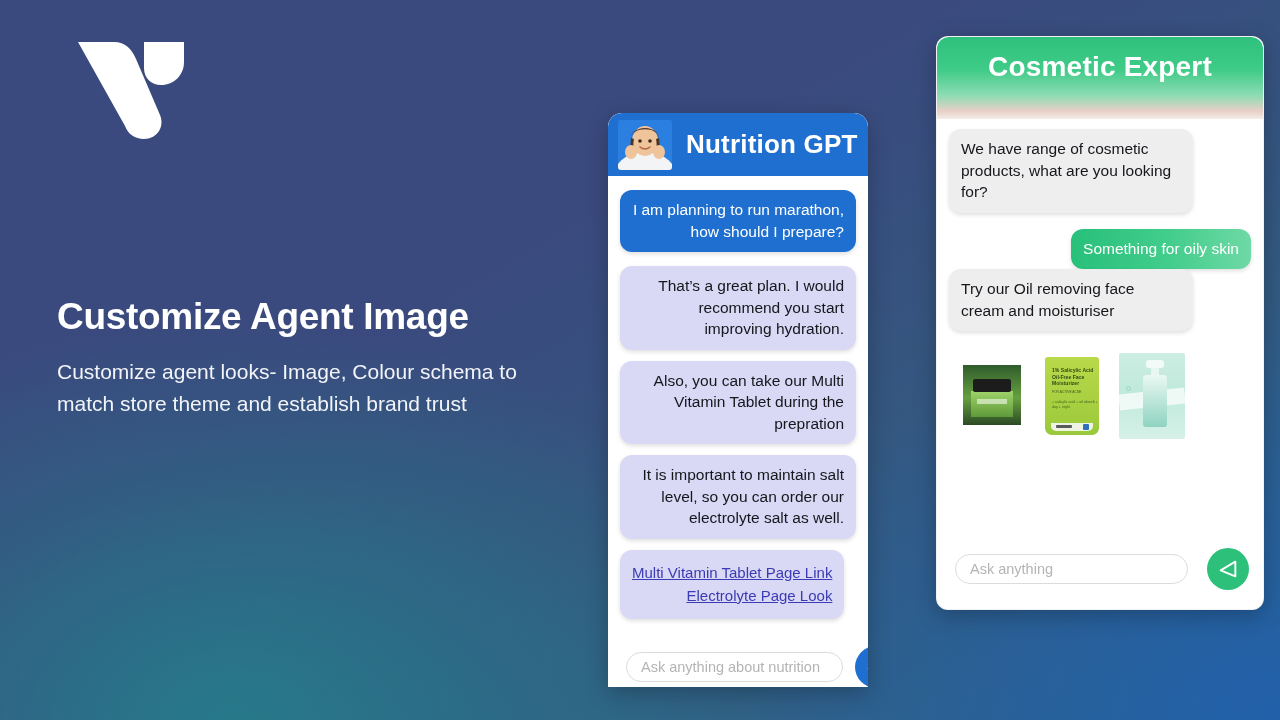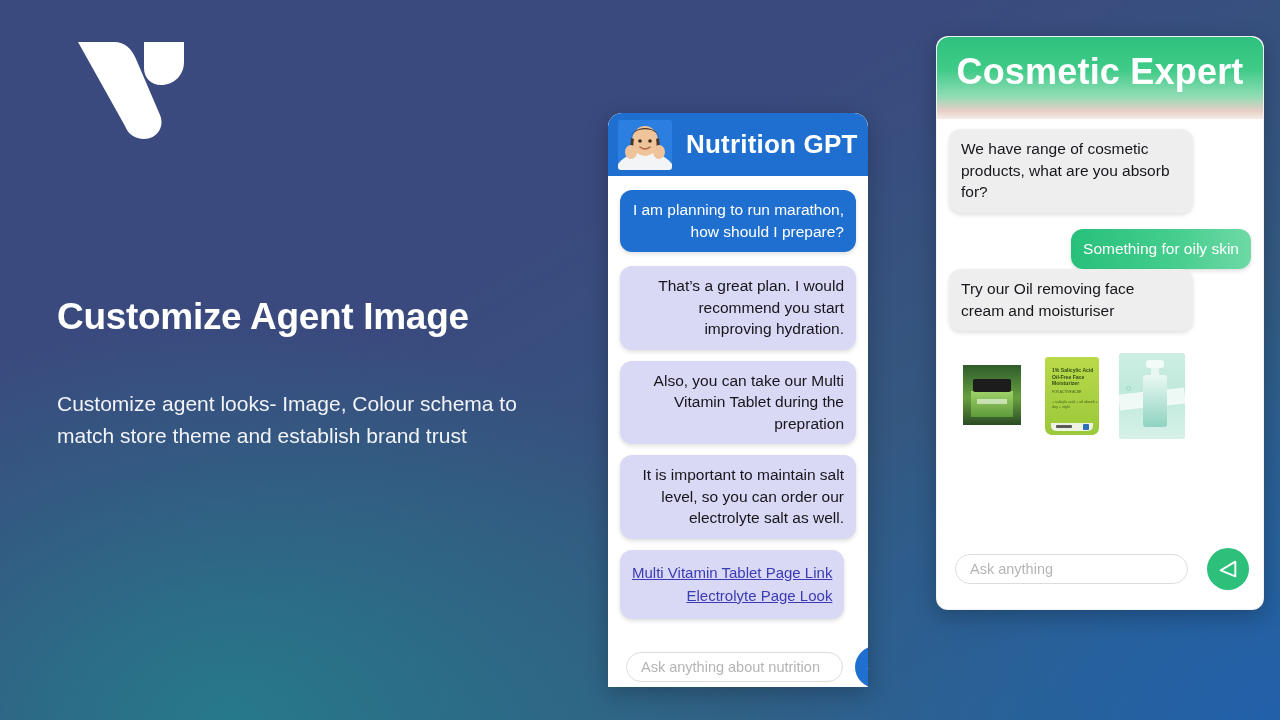--- a/index.html
+++ b/index.html
@@ -17,21 +17,21 @@
   #logo-wrap { position: absolute; left: 56px; top: 34px; width: 130px; height: 110px; }
   #logo-wrap svg { display: block; }
 
   
   #headline {
     position: absolute; left: 57px; top: 296px;
     font-size: 37px; font-weight: bold; color: #ffffff;
     letter-spacing: -0.3px;
   }
   #subcopy {
-    position: absolute; left: 57px; top: 388px; width: 510px;
+    position: absolute; left: 57px; top: 356px; width: 510px;
     font-size: 21px; line-height: 32px; color: #f2f4f8; font-weight: 400;
   }
 
   
   .chat-card {
     position: absolute; background: #ffffff; overflow: hidden;
     box-shadow: 0 6px 22px rgba(0,0,0,0.25);
     display: flex; flex-direction: column;
   }
 
@@ -101,21 +101,21 @@
     left: 936px; top: 36px; width: 328px; height: 574px;
     border-radius: 12px; border: 1px solid rgba(0,0,0,0.05);
   }
   #cosmetic-header {
     flex: 0 0 82px; height: 82px;
     background: linear-gradient(180deg, #2ec17d 0%, #3fcb88 40%, #8fdcb4 72%, #e7cfc6 90%, #f6ece8 100%);
     display: flex; align-items: flex-start; justify-content: center;
     padding-top: 14px; border-radius: 12px 12px 0 0;
   }
   #cosmetic-title {
-    color: #ffffff; font-size: 36px; font-weight: bold; letter-spacing: 0.2px;
+    color: #ffffff; font-size: 28px; font-weight: bold; letter-spacing: 0.2px;
   }
   #cosmetic-body {
     flex: 1 1 auto; padding: 10px 12px 0 12px; display: flex; flex-direction: column;
     background: #ffffff;
   }
   .bubble.bot-grey {
     align-self: flex-start; background: #eeeeee; color: #16161c;
     margin-bottom: 16px; max-width: 244px;
   }
   .bubble.user-green {
@@ -211,21 +211,21 @@
   </div>
 </div>
 
 <div id="cosmetic-card" class="chat-card">
 
   <div id="cosmetic-header">
     <div id="cosmetic-title">Cosmetic Expert</div>
   </div>
 
   <div id="cosmetic-body">
-    <div class="bubble bot-grey">We have range of cosmetic products, what are you absorb for?</div>
+    <div class="bubble bot-grey">We have range of cosmetic products, what are you looking for?</div>
     <div class="bubble user-green">Something for oily skin</div>
     <div class="bubble bot-grey">Try our Oil removing face cream and moisturiser</div>
 
     <div id="product-row">
 
       <div class="product-img">
         <div class="jar-bg"></div>
         <div class="jar-body"></div>
         <div class="jar-lid"></div>
         <div class="jar-lbl"></div>

